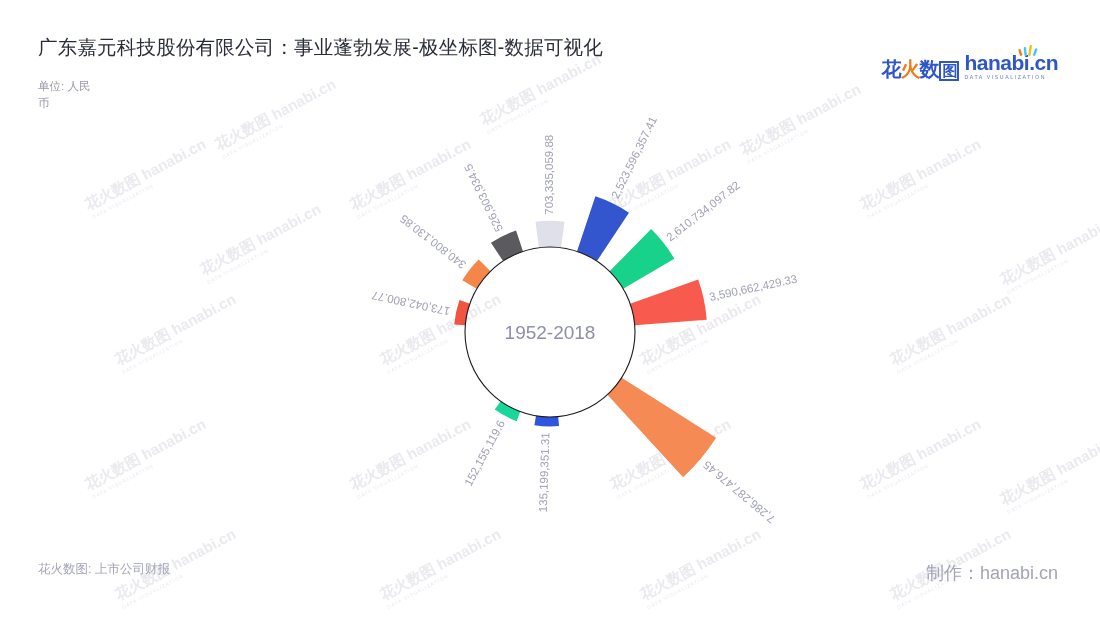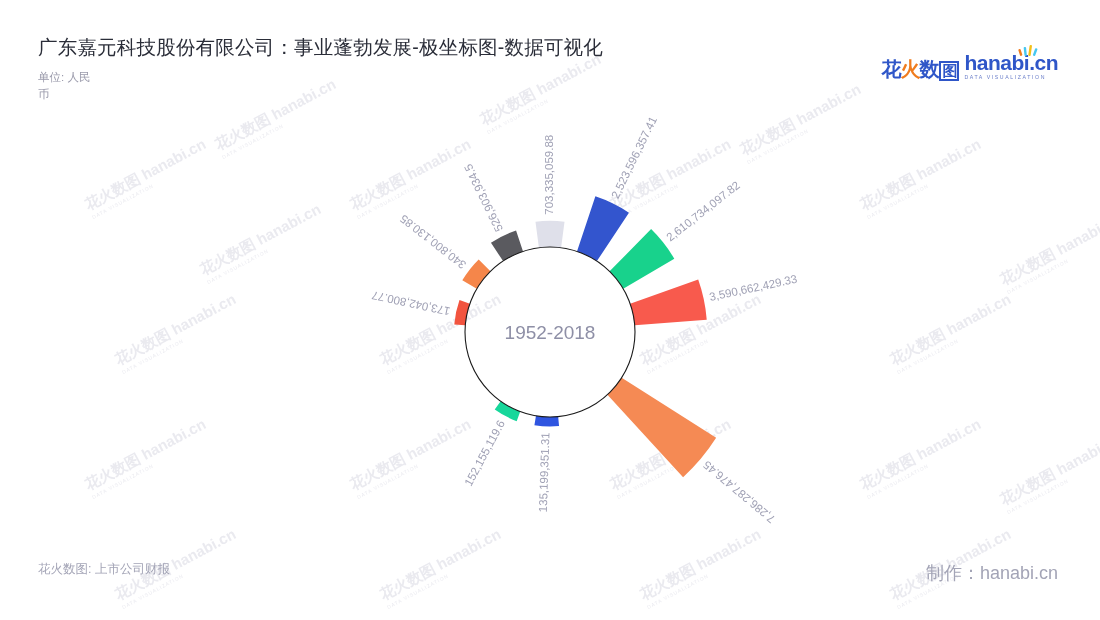--- a/index.html
+++ b/index.html
@@ -30,21 +30,21 @@
     display:block; font-size:5px; letter-spacing:1px; font-weight:normal;
   }
 
   
   #header { position:absolute; left:38px; top:34px; z-index:5; }
   #chart-title {
     font-size:19.5px; color:#2a2d38; letter-spacing:0.2px;
     white-space:nowrap;
   }
   #chart-subtitle {
-    margin-top:8px;
+    margin-top:17px;
     font-size:11.5px; color:#9a9aab; line-height:1.45;
     width:60px;
   }
 
   
   #brand {
     position:absolute; right:42px; top:52px; z-index:5;
     display:flex; align-items:flex-end; gap:5px;
   }
   #brand-cn {

